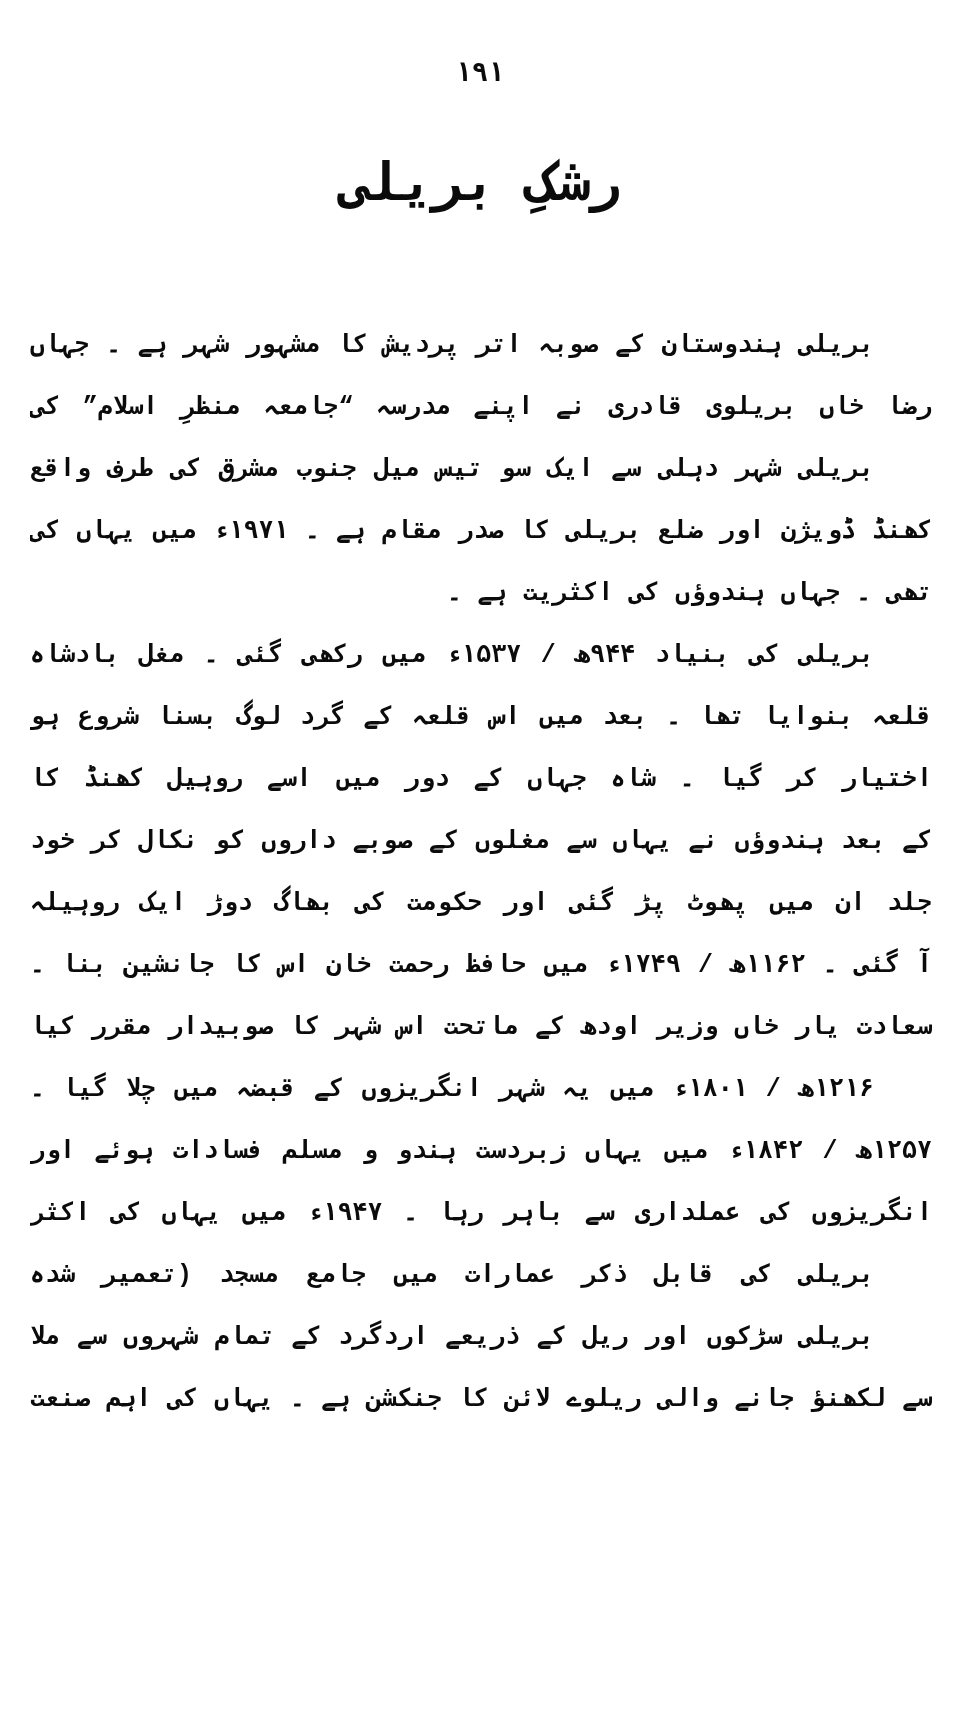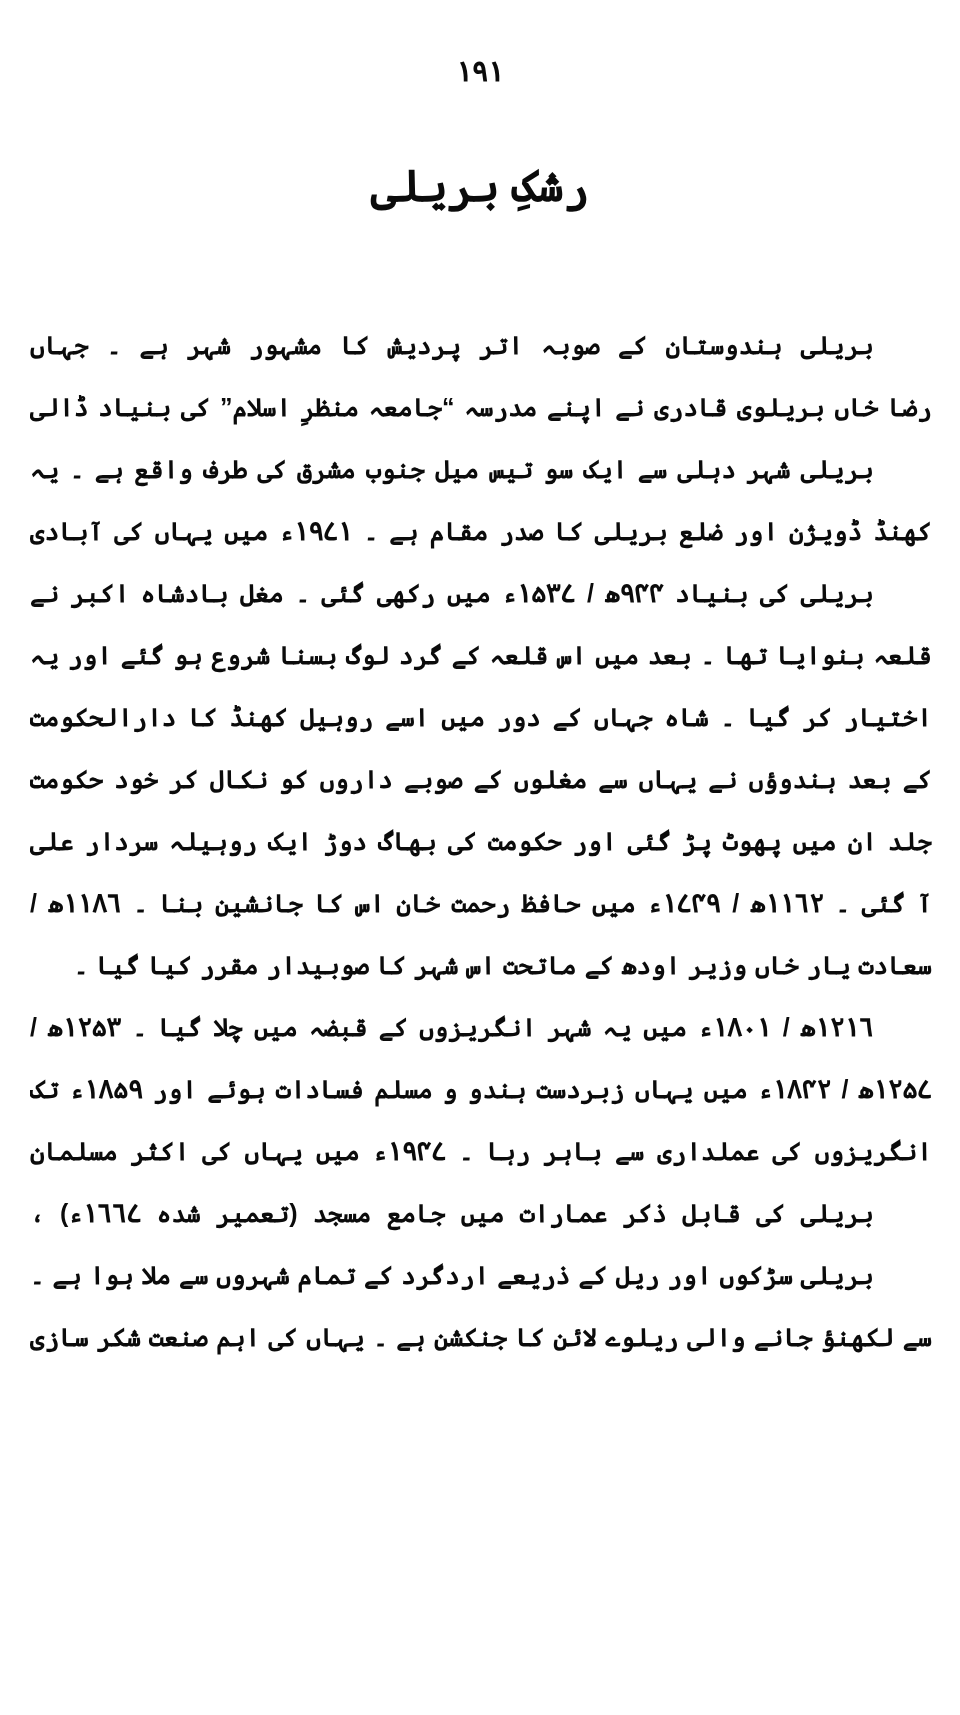--- a/index.html
+++ b/index.html
@@ -3,37 +3,37 @@
 <meta charset="utf-8">
 <style>
   html, body { margin: 0; padding: 0; background: #ffffff; }
   .page {
     position: relative;
     width: 960px;
     height: 1715px;
     margin: 0 auto;
     background: #ffffff;
     color: #0b0b0b;
-    font-family: Liberation Sans, sans-serif;
+    font-family: Liberation Mono, monospace;
     overflow: hidden;
     box-sizing: border-box;
   }
   .page-number {
     padding-top: 56px;
     text-align: center;
     font-size: 27px;
     font-weight: bold;
     letter-spacing: 3px;
     direction: rtl;
   }
   .title {
     margin: 58px 0 0 0;
     text-align: center;
     direction: rtl;
-    font-size: 44px;
+    font-size: 52px;
     line-height: 80px;
     font-weight: bold;
   }
   .body-text {
     margin-top: 88px;
     padding: 0 28px 0 30px;
     direction: rtl;
   }
   .line {
     font-size: 25px;
@@ -55,20 +55,21 @@
 
   <div class="page-number">۱۹۱</div>
 
   <h1 class="title" dir="rtl">رشکِ بریلی</h1>
 
   <div class="body-text" dir="rtl">
     <div class="line indent">بریلی ہندوستان کے صوبہ اتر پردیش کا مشہور شہر ہے ۔ جہاں اعلیٰحضرت امام احمد</div>
     <div class="line end">رضا خاں بریلوی قادری نے اپنے مدرسہ “جامعہ منظرِ اسلام” کی بنیاد ڈالی ۔</div>
     <div class="line indent">بریلی شہر دہلی سے ایک سو تیس میل جنوب مشرق کی طرف واقع ہے ۔ یہ روہیل</div>
     <div class="line">کھنڈ ڈویژن اور ضلع بریلی کا صدر مقام ہے ۔ ۱۹۷۱ء میں یہاں کی آبادی سوا تین لاکھ</div>
+    <div class="line end">تھی ۔ جہاں ہندوؤں کی اکثریت ہے ۔</div>
     <div class="line indent">بریلی کی بنیاد ۹۴۴ھ / ۱۵۳۷ء میں رکھی گئی ۔ مغل بادشاہ اکبر نے یہاں ایک</div>
     <div class="line">قلعہ بنوایا تھا ۔ بعد میں اس قلعہ کے گرد لوگ بسنا شروع ہو گئے اور یہ ایک قصبے کی شکل</div>
     <div class="line">اختیار کر گیا ۔ شاہ جہاں کے دور میں اسے روہیل کھنڈ کا دارالحکومت بنا دیا گیا ۔ اورنگ زیب</div>
     <div class="line">کے بعد ہندوؤں نے یہاں سے مغلوں کے صوبے داروں کو نکال کر خود حکومت سنبھالی مگر بہت</div>
     <div class="line">جلد ان میں پھوٹ پڑ گئی اور حکومت کی بھاگ دوڑ ایک روہیلہ سردار علی محمد خان کے ہاتھ</div>
     <div class="line">آ گئی ۔ ۱۱۶۲ھ / ۱۷۴۹ء میں حافظ رحمت خان اس کا جانشین بنا ۔ ۱۱۸۶ھ / ۱۷۷۲ء میں</div>
     <div class="line end">سعادت یار خاں وزیر اودھ کے ماتحت اس شہر کا صوبیدار مقرر کیا گیا ۔</div>
     <div class="line indent">۱۲۱۶ھ / ۱۸۰۱ء میں یہ شہر انگریزوں کے قبضہ میں چلا گیا ۔ ۱۲۵۳ھ / ۱۸۳۷ء اور</div>
     <div class="line">۱۲۵۷ھ / ۱۸۴۲ء میں یہاں زبردست ہندو و مسلم فسادات ہوئے اور ۱۸۵۹ء تک یہ شہر</div>
     <div class="line">انگریزوں کی عملداری سے باہر رہا ۔ ۱۹۴۷ء میں یہاں کی اکثر مسلمان آبادی پاکستان</div>

